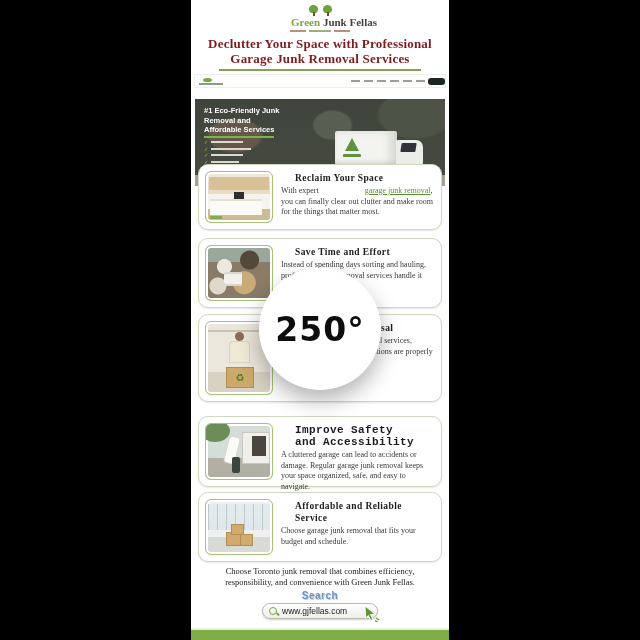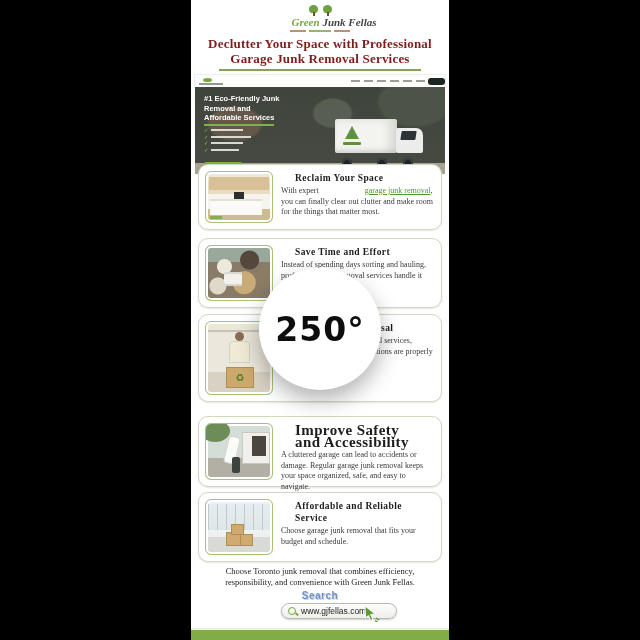--- a/index.html
+++ b/index.html
@@ -6,21 +6,21 @@
   body{background:#000;font-family:"Liberation Serif", serif;}
   .canvas{position:relative;width:640px;height:640px;background:#000;overflow:hidden;}
   .strip{position:relative;width:258px;height:640px;margin:0 auto;background:#fff;overflow:hidden;}
 
   
   .logo-block{position:absolute;top:5px;left:0;width:100%;text-align:center;}
   .logo-trees{display:flex;justify-content:center;gap:3px;height:11px;}
   .tree{position:relative;width:11px;height:11px;}
   .tree .crown{position:absolute;left:1px;top:0;width:9px;height:8px;border-radius:50% 50% 45% 45%;background:#6da23f;}
   .tree .trunk{position:absolute;left:5px;bottom:0;width:2px;height:4px;background:#6b4f35;}
-  .logo-name{font-style:italic;font-weight:bold;font-size:11px;line-height:12px;color:#444;margin-left:28px;}
+  .logo-name{font-weight:bold;font-size:11px;line-height:12px;color:#444;margin-left:28px;}
   .logo-name .accent{color:#76a83e;}
   .logo-tagline{display:flex;justify-content:center;gap:3px;margin-top:2px;}
   .logo-tagline i{display:block;width:16px;height:2px;background:#b8907d;}
   .logo-tagline i:nth-child(2){background:#9ab07a;width:22px;}
   .logo-tagline i:nth-child(3){background:#b8907d;}
 
   
   .main-title{position:absolute;top:36px;left:0;width:100%;text-align:center;
     font-weight:bold;font-size:13px;line-height:15px;color:#7f1d1d;letter-spacing:.2px;}
   .title-divider{position:absolute;top:69px;left:11%;width:78%;border-bottom:2px solid #85a156;}
@@ -29,21 +29,21 @@
   .site-nav{position:absolute;top:75px;left:4px;width:250px;height:12px;background:#fdfdfc;
     display:flex;align-items:center;box-shadow:0 0 0 1px #eee;}
   .nav-logo{display:flex;flex-direction:column;gap:1px;margin-left:4px;margin-right:auto;}
   .nav-logo .blob{width:9px;height:4px;border-radius:50%;background:#76a83e;margin-left:4px;}
   .nav-logo .word{width:24px;height:2px;background:#8f9a87;}
   .nav-menu{display:flex;align-items:center;gap:4px;margin-right:3px;}
   .nav-menu i{display:block;width:9px;height:2px;background:#9a9f97;}
   .nav-book{width:17px;height:7px;border-radius:3px;background:#1c2620;}
 
   
-  .site-hero{position:absolute;top:87px;left:4px;width:250px;height:87px;overflow:hidden;
+  .site-hero{position:absolute;top:99px;left:4px;width:250px;height:87px;overflow:hidden;
     background:
       linear-gradient(to top, #a9a193 0 13%, transparent 13%),
       radial-gradient(55px 35px at 16% 42%, #63584a 0 45%, transparent 52%),
       radial-gradient(70px 45px at 88% 18%, #4e5347 0 50%, transparent 56%),
       radial-gradient(40px 30px at 55% 30%, #585e52 0 45%, transparent 52%),
       linear-gradient(180deg,#3f443c,#474b42);}
   .hero-headline{position:absolute;left:9px;top:7px;width:120px;color:#fff;
     font-family:"Liberation Sans", sans-serif;font-weight:bold;font-size:7.5px;line-height:9.5px;}
   .hero-underline{position:absolute;left:9px;top:37px;width:70px;height:2px;background:#7cb342;}
   .hero-bullets{position:absolute;left:9px;top:41px;}
@@ -120,21 +120,21 @@
 
   
   .footer-note{position:absolute;top:566px;left:0;width:100%;text-align:center;
     font-size:8.5px;line-height:11px;color:#222;}
   .search-label{position:absolute;top:590px;left:0;width:100%;text-align:center;
     font-family:"Liberation Sans",sans-serif;font-weight:bold;font-size:10px;color:#6b94c8;
     text-shadow:1px 1px 0 #c9cdd2;letter-spacing:.5px;}
   .search-bar{position:absolute;top:603px;left:50%;transform:translateX(-50%);width:116px;height:16px;
     background:linear-gradient(#fdfdfc,#eeeeea);border:1px solid #b9b9b1;border-radius:9px;
     box-shadow:0 1px 2px rgba(0,0,0,.2), inset 0 1px 1px #fff;
-    display:flex;align-items:center;padding:0 6px;box-sizing:border-box;margin-left:19px;}
+    display:flex;align-items:center;padding:0 6px;box-sizing:border-box;}
   .mag{position:relative;width:9px;height:9px;margin-right:4px;flex:0 0 auto;}
   .mag .lens{position:absolute;top:0;left:0;width:6px;height:6px;border:1.5px solid #76a83e;border-radius:50%;}
   .mag .handle{position:absolute;left:6.5px;top:6.5px;width:3.5px;height:1.8px;background:#76a83e;transform:rotate(45deg);border-radius:1px;}
   .search-url{font-family:"Liberation Sans",sans-serif;font-size:8.5px;color:#222;white-space:nowrap;}
   .cursor{position:absolute;top:606px;left:50%;margin-left:44px;z-index:7;}
   .bottom-bar{position:absolute;top:628px;left:0;width:100%;height:12px;background:#81ad48;border-top:2px solid #e9f0dd;}
 </style>
 </head>
 <body>
 
@@ -259,21 +259,21 @@
 
     <div class="card c4">
       <div class="thumb t4">
         <div class="leaf"></div>
           <div class="tbox"></div>
           <div class="open"></div>
           <div class="matt"></div>
           <div class="guy"></div>
       </div>
       <div class="card-content">
-        <div class="card-title" style="font-size:15px;">Improve Safety and Accessibility</div>
+        <div class="card-title" style="font-size:11px;font-family:Liberation Mono, monospace;">Improve Safety and Accessibility</div>
         <div class="card-body">A cluttered garage can lead to accidents or damage. Regular garage junk removal keeps your space organized, safe, and easy to navigate.</div>
       </div>
     </div>
 
     <div class="card c5">
       <div class="thumb t5">
         <div class="win"></div>
           <div class="bx1"></div>
           <div class="bx2"></div>
           <div class="bx3"></div>

